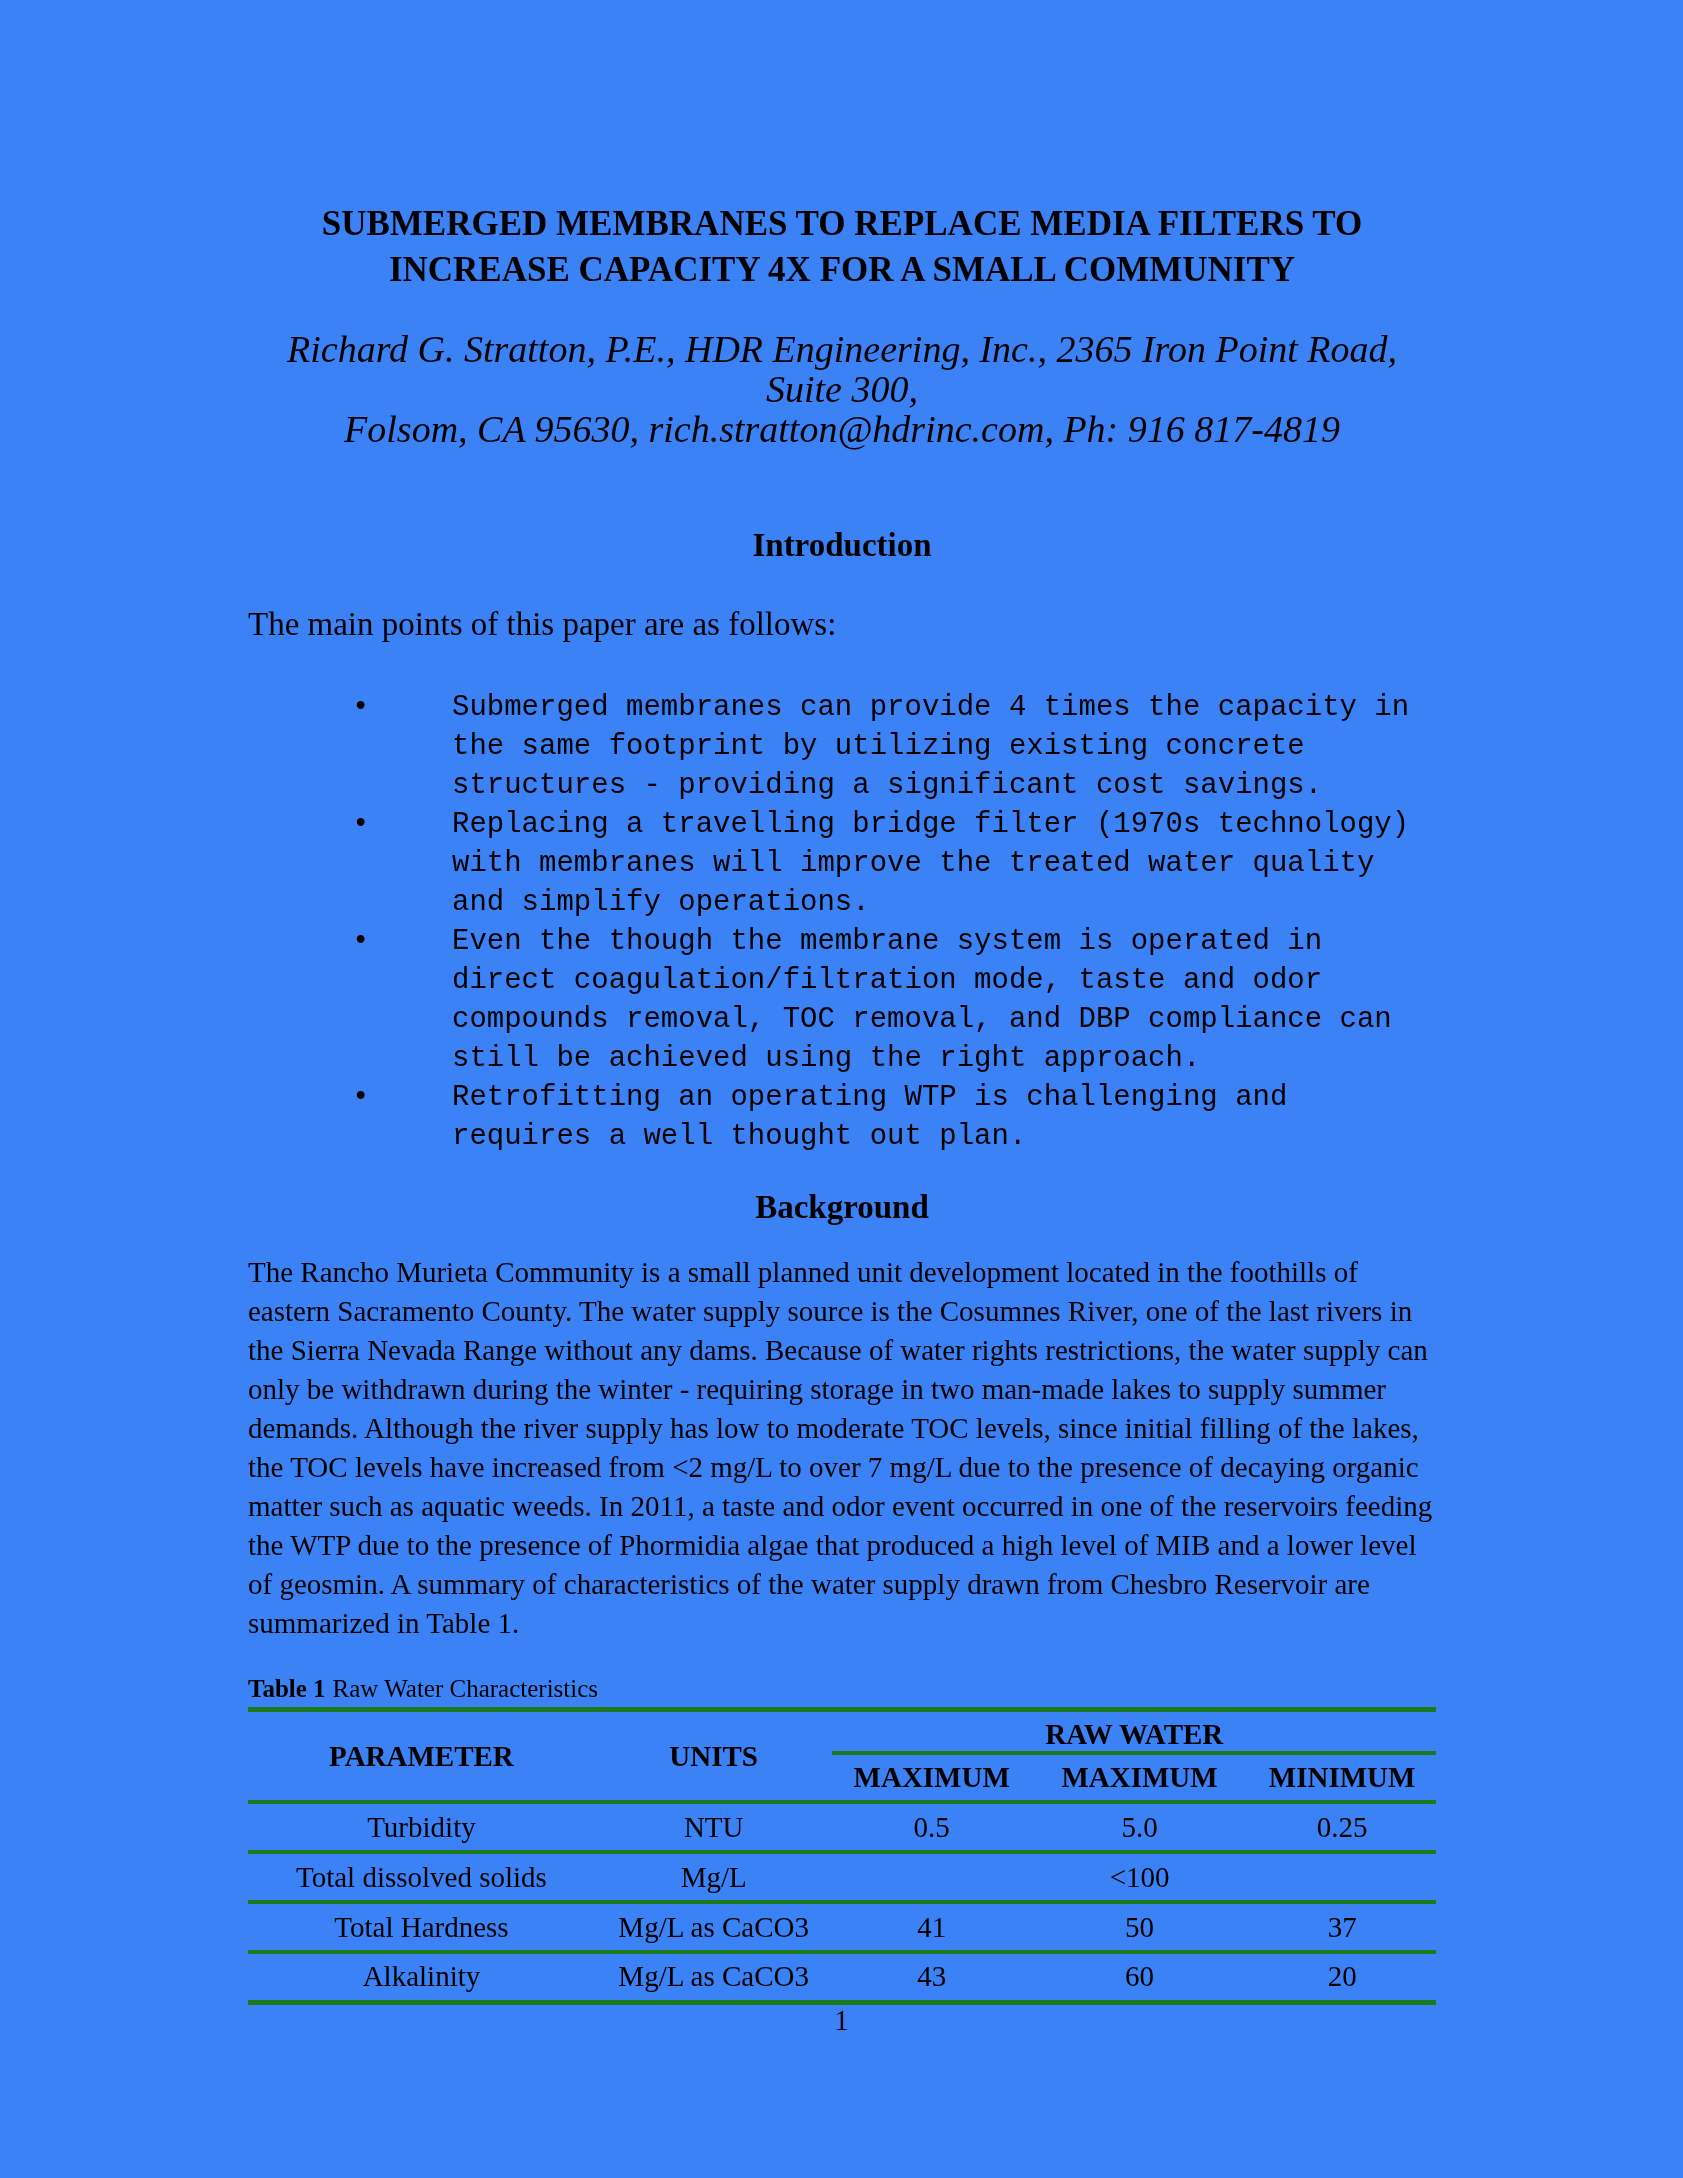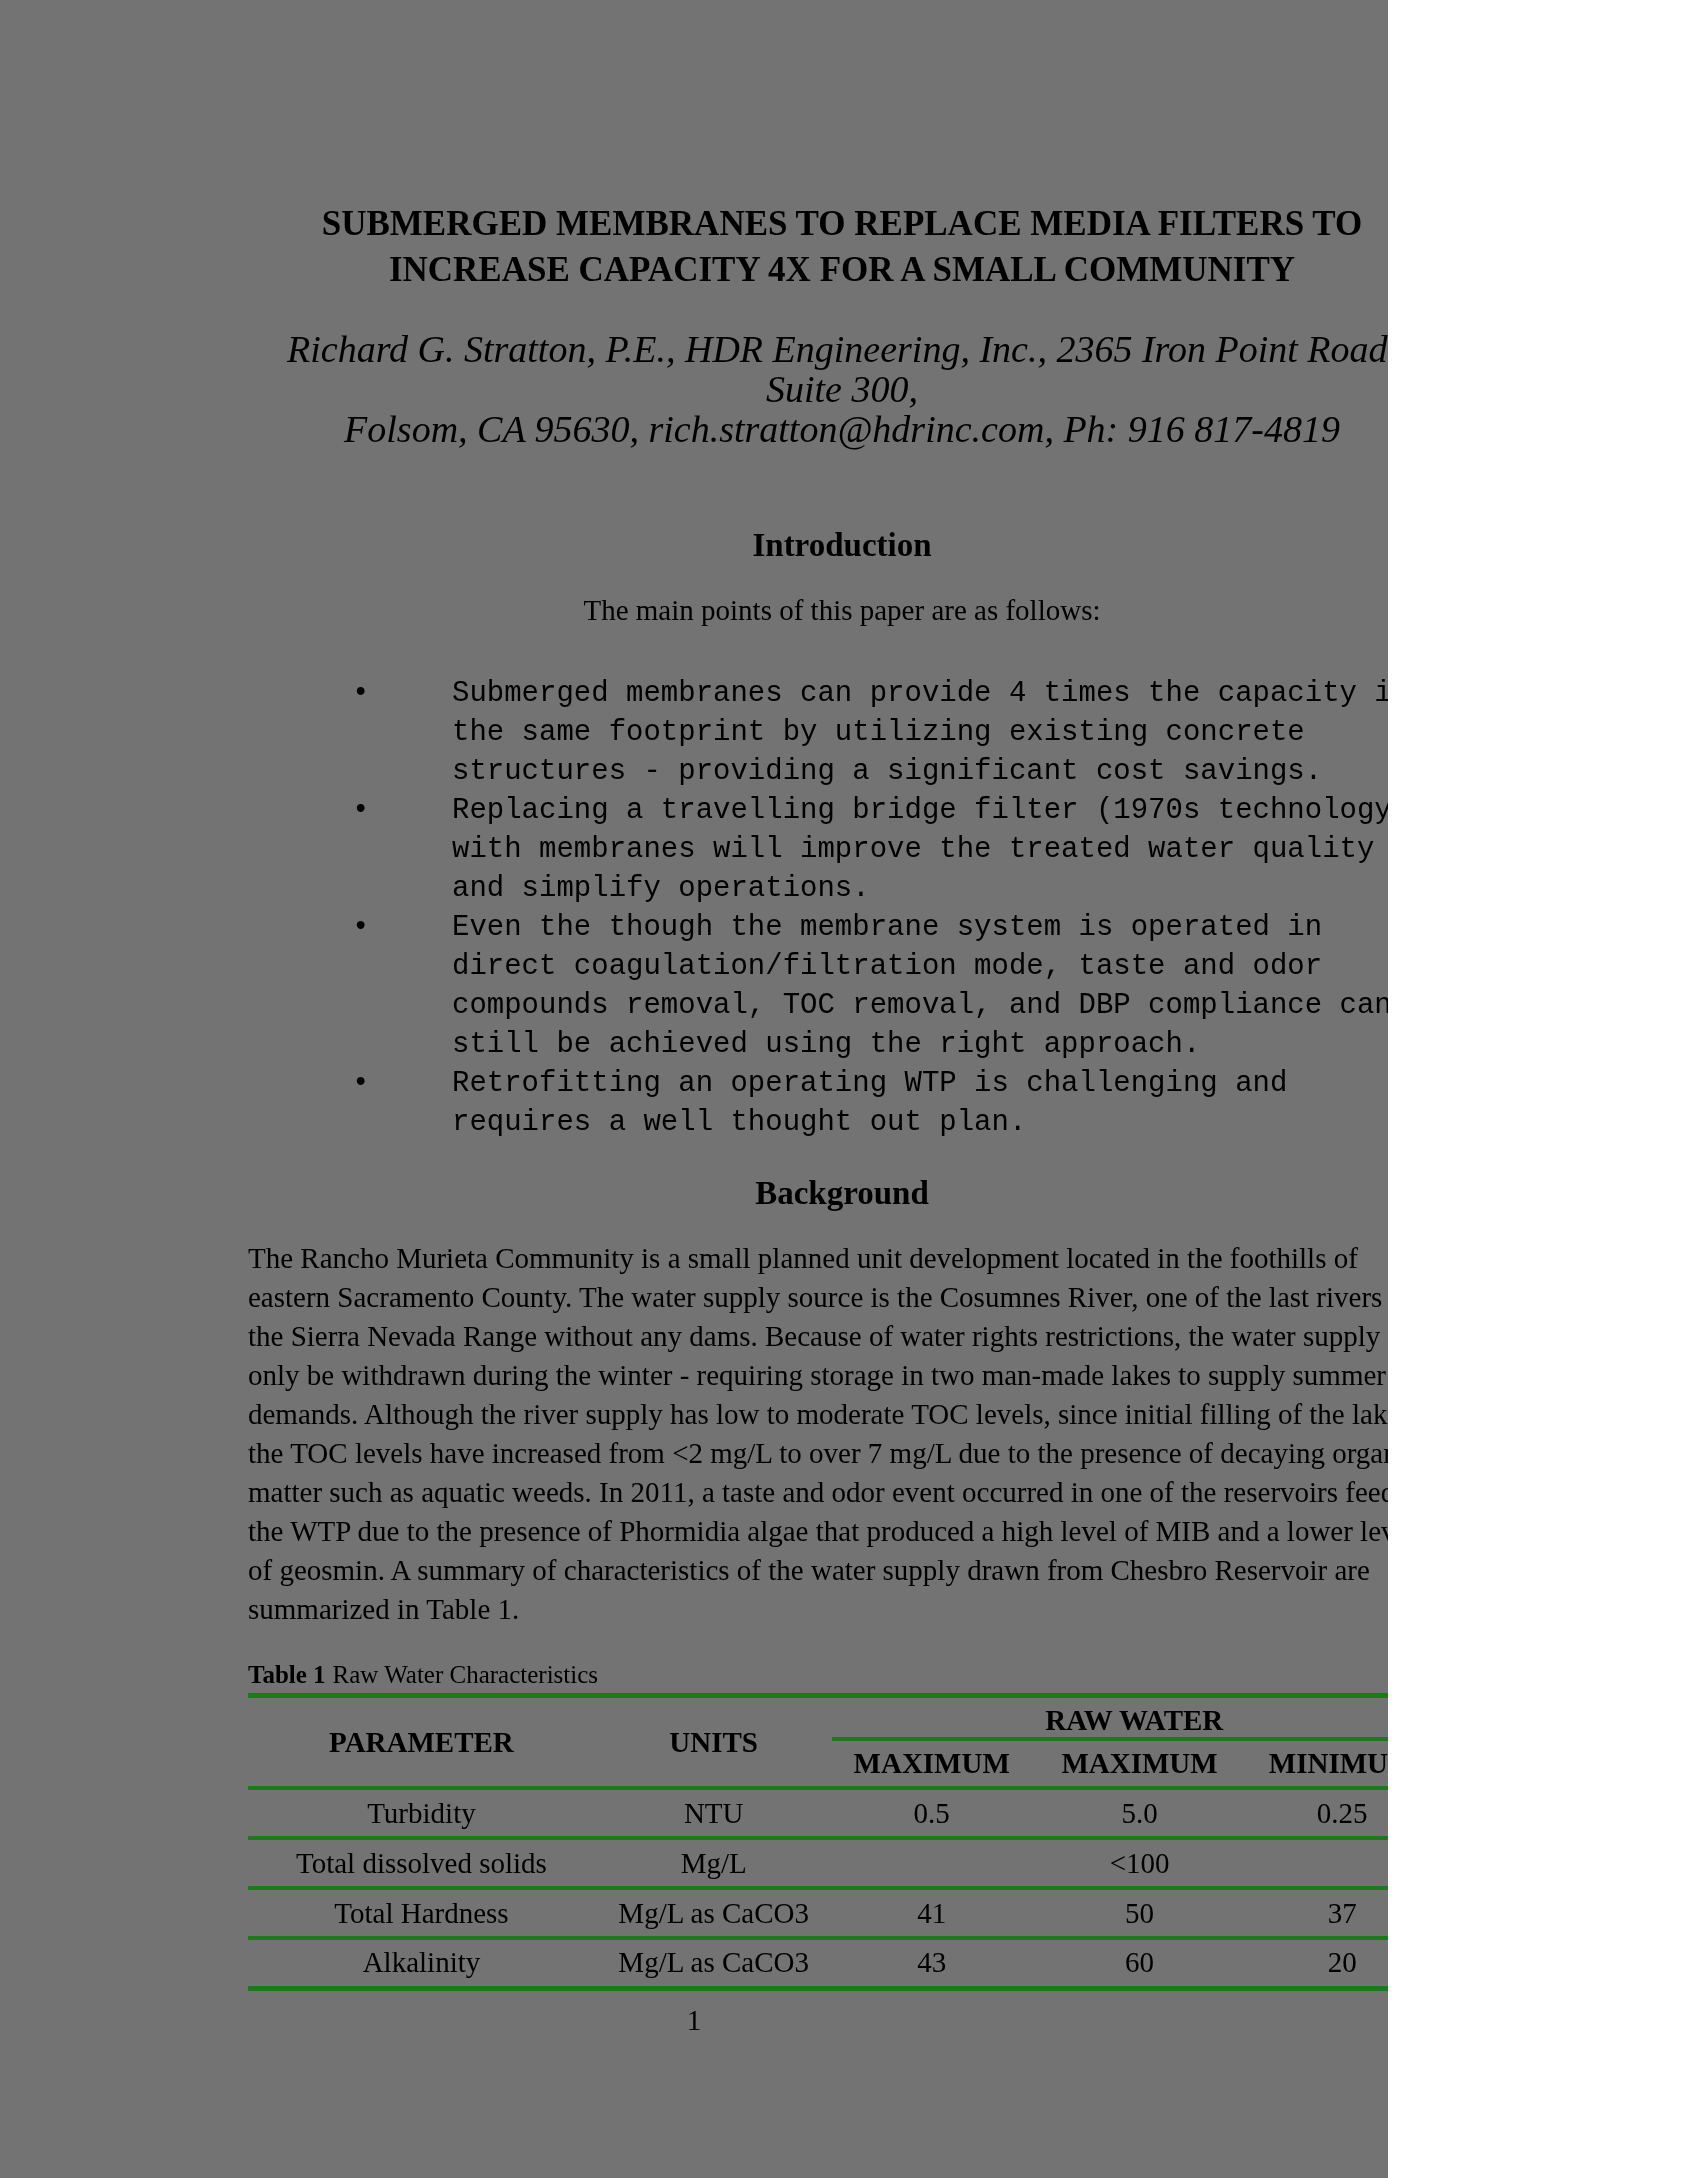--- a/index.html
+++ b/index.html
@@ -1,21 +1,21 @@
 <!DOCTYPE html>
 <html style="--line-green: #1c7a1c;"><head>
 <meta charset="utf-8">
 <style>
   * { margin: 0; padding: 0; box-sizing: border-box; }
   html, body { background: #ffffff; }
   .page {
     position: relative;
-    width: 1388px;
+    width: 1683px;
     height: 2178px;
-    background: #737373;
+    background: #3b82f6;
     color: #000000;
     font-family: "Liberation Serif", "DejaVu Serif", serif;
     overflow: hidden;
   }
   .content {
     position: absolute;
     left: 248px;
     top: 0;
     width: 1188px;
     padding-top: 201px;
@@ -35,24 +35,24 @@
   }
   .section-heading {
     font-size: 33px;
     font-weight: bold;
     line-height: 43px;
     text-align: center;
   }
   .heading-intro { margin-top: 75px; }
   .heading-background { margin-top: 30px; }
   .lead-line {
-    margin-top: 24px;
-    font-size: 29px;
+    margin-top: 38px;
+    font-size: 33px;
     line-height: 39px;
-    text-align: center;
+    text-align: left;
   }
   ul.bullet-list {
     margin-top: 44px;
     list-style: none;
   }
   ul.bullet-list li {
     position: relative;
     padding-left: 204px;
     font-size: 29px;
     line-height: 39px;

